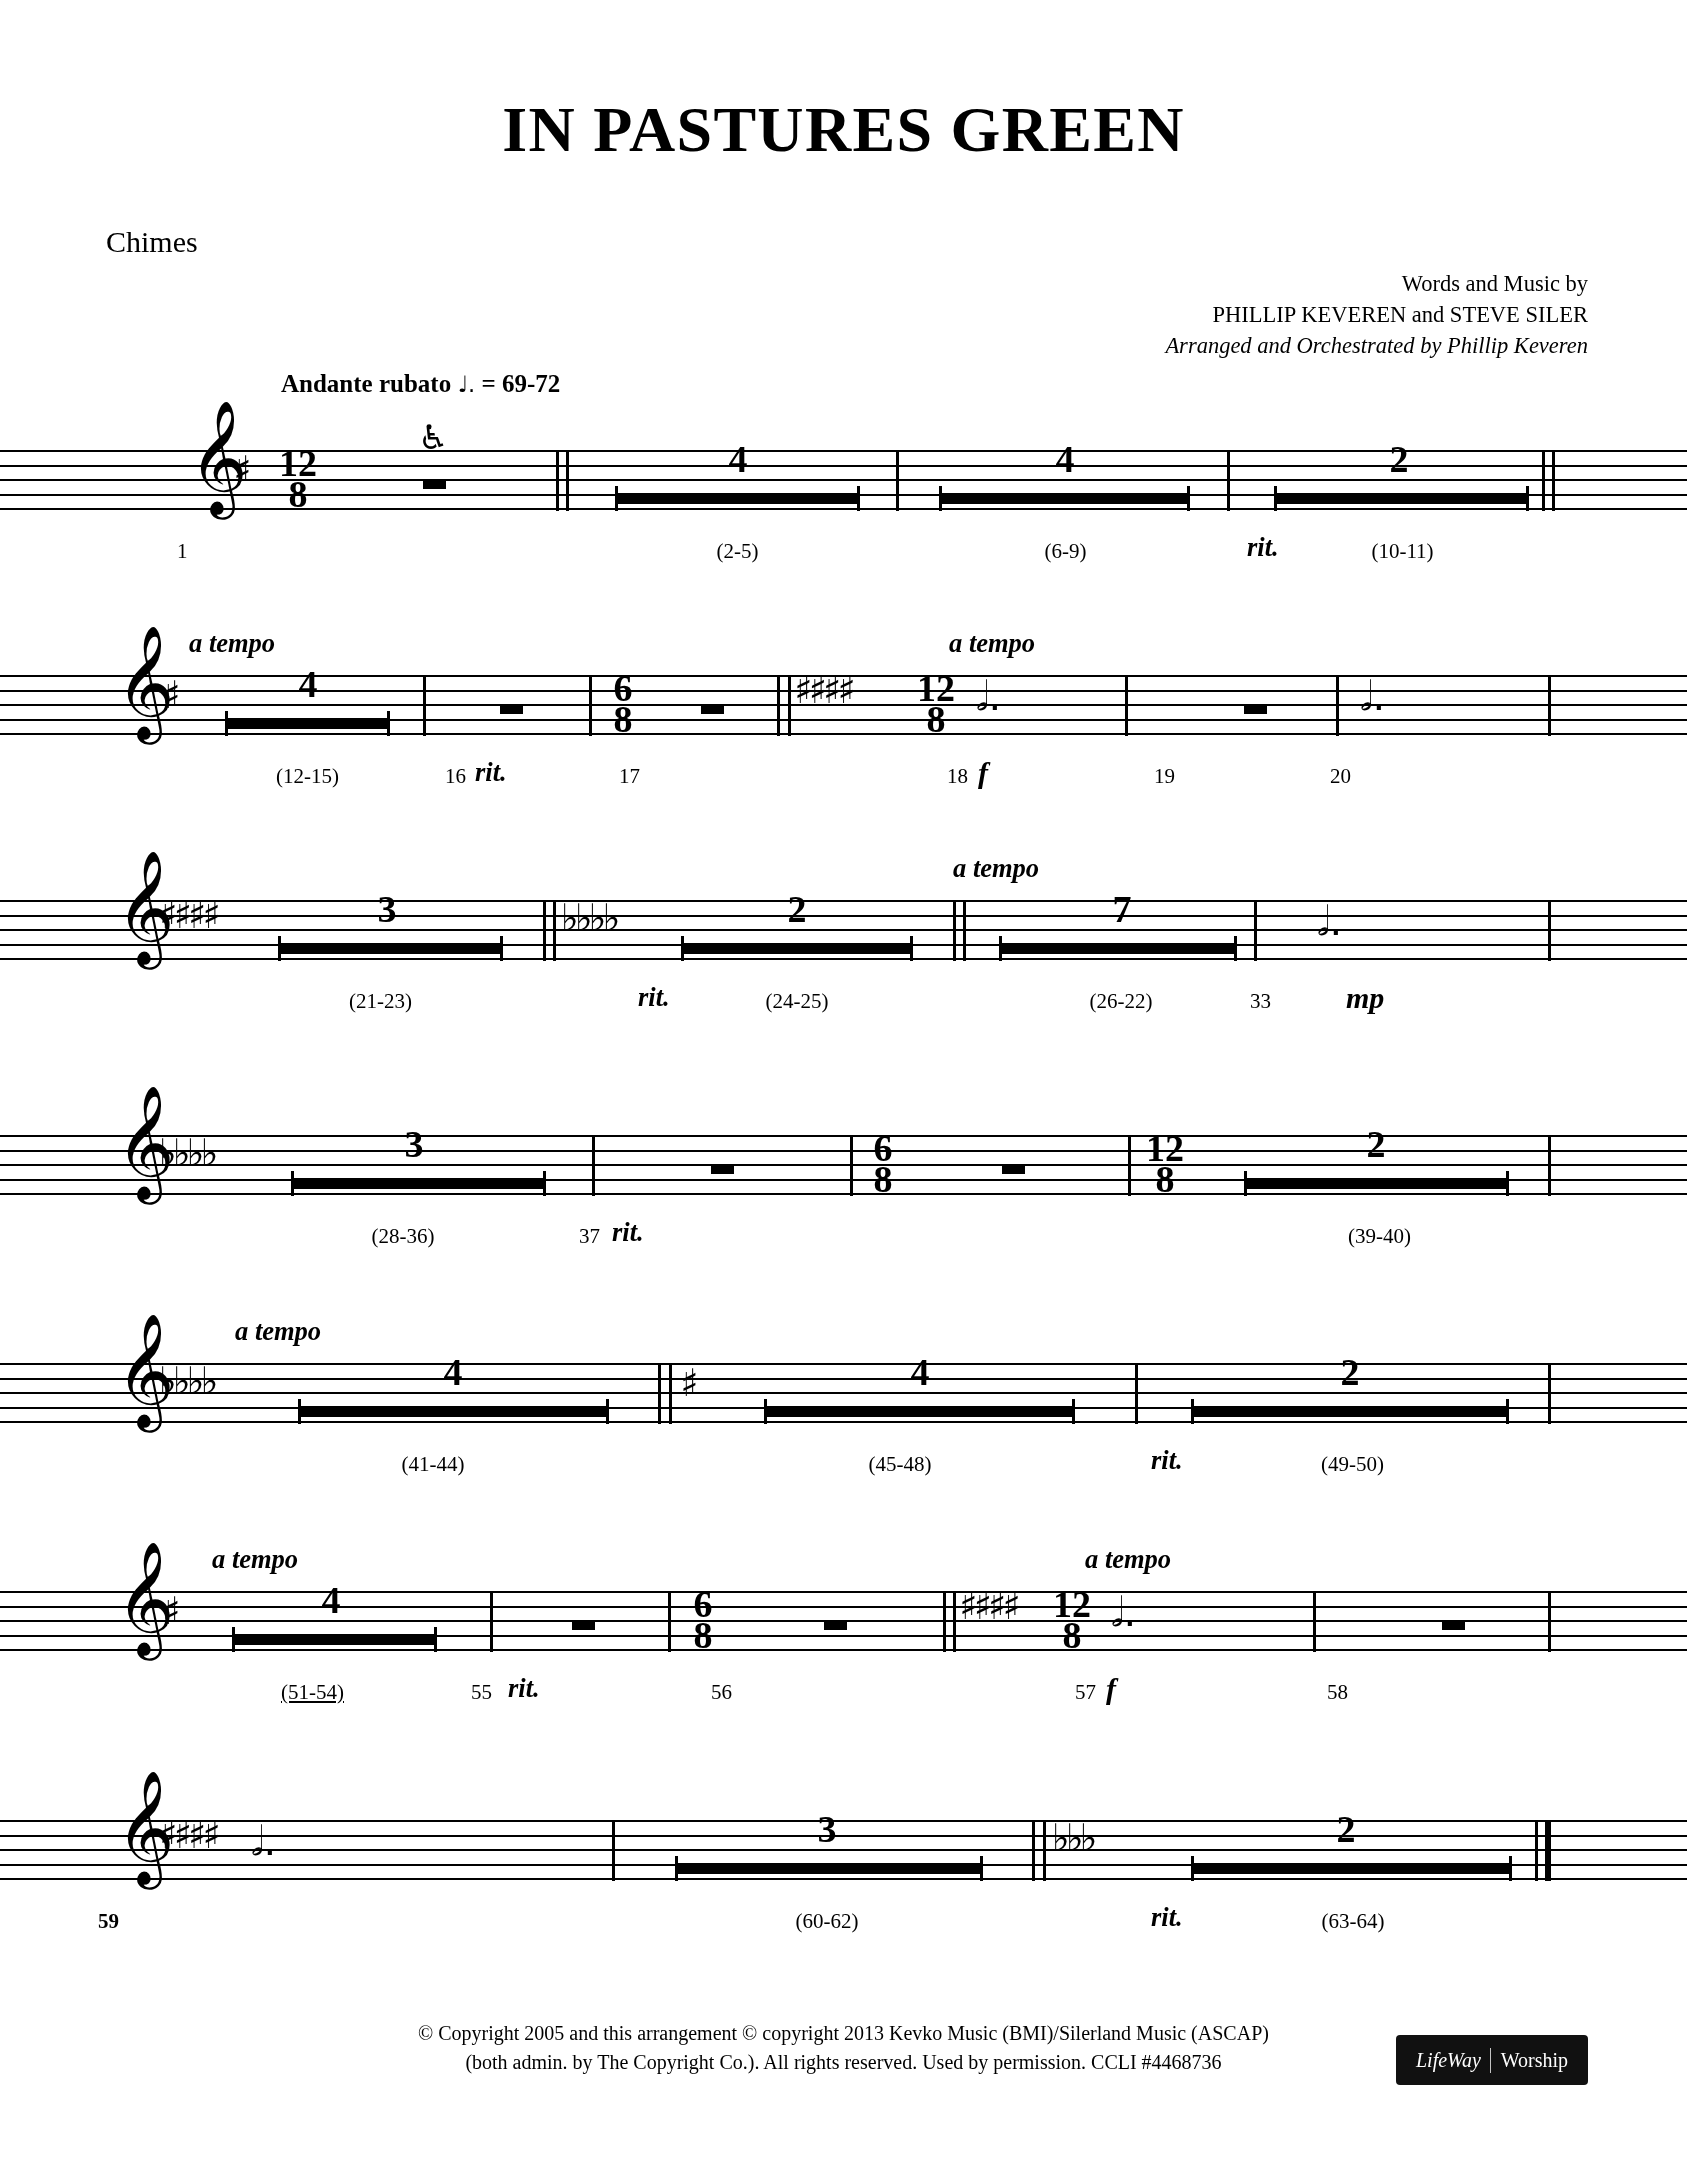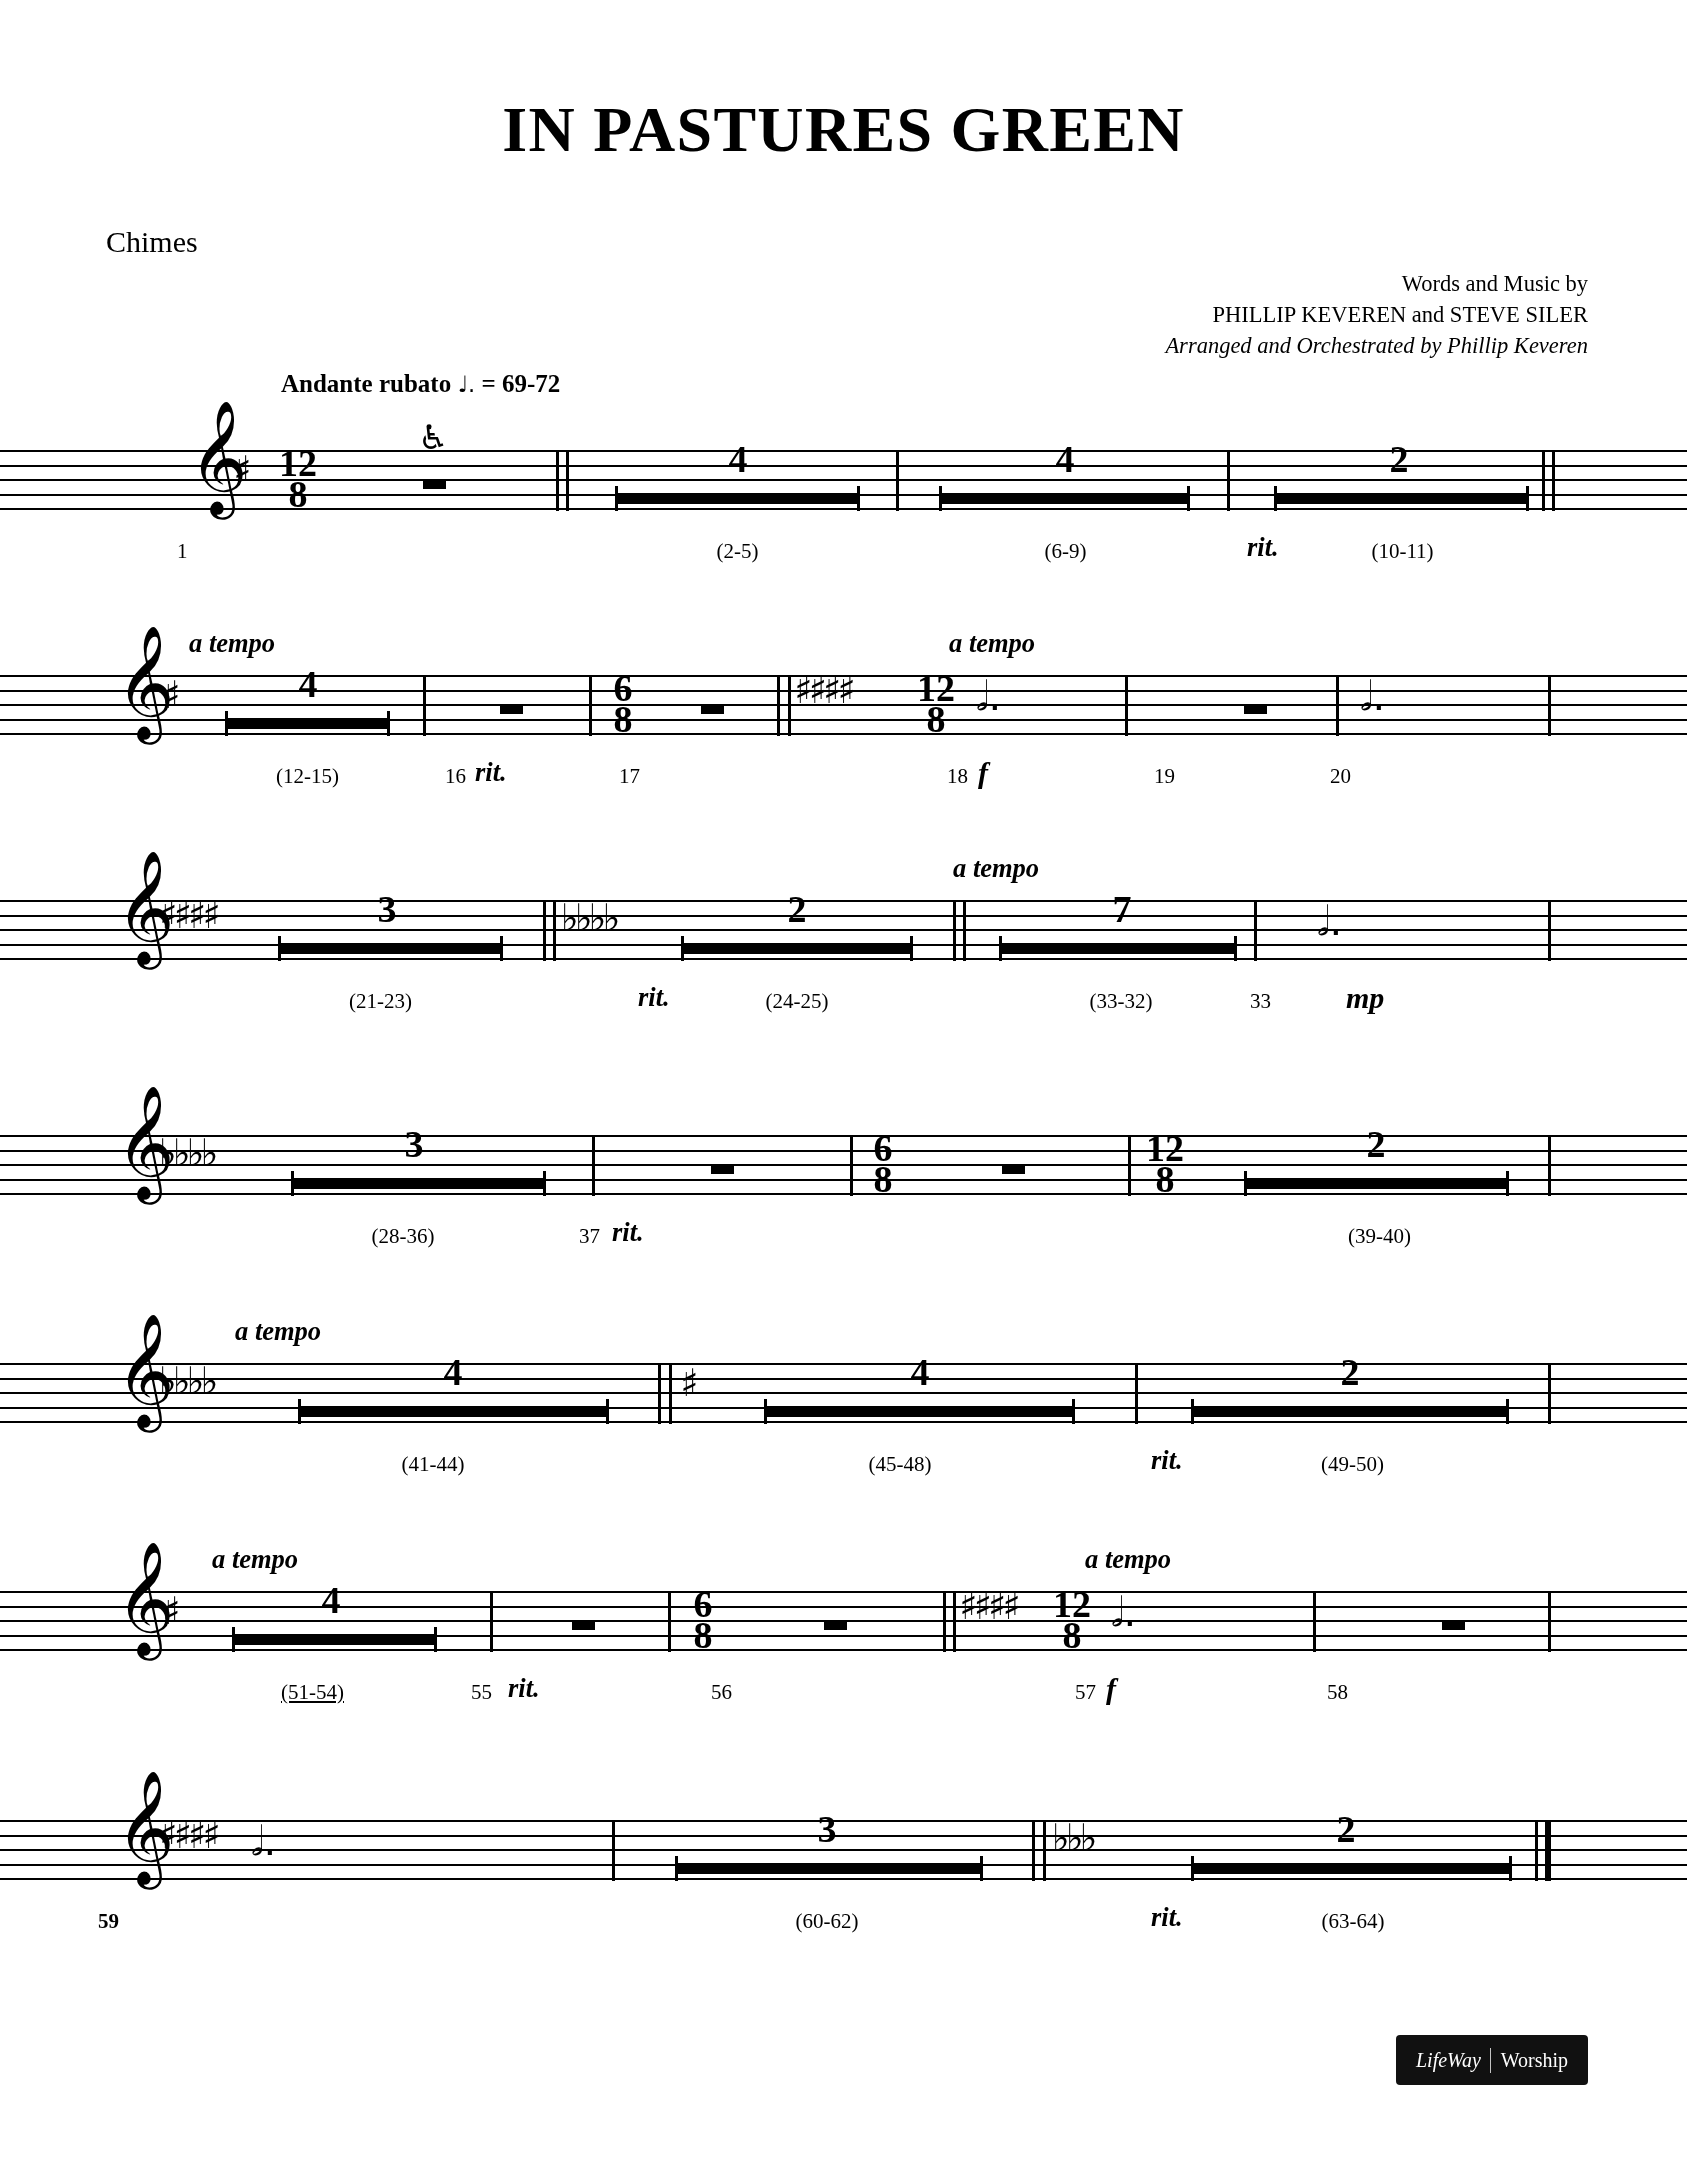--- a/index.html
+++ b/index.html
@@ -369,21 +369,21 @@
 
     <div class="barline" style="left:953px; top:40px; height:61px;"></div>
     <div class="barline" style="left:963px; top:40px; height:61px;"></div>
     <div class="expr" style="left:953px; top:-6.6px;">a tempo</div>
 
     <div class="multirest" style="left:999px; top:83px; width:238px;">
         <span class="cap-l"></span>
         <span class="cap-r"></span>
       </div>
     <div class="mrnum" style="left:1059px; top:26.5px; width:126px;">7</div>
-    <div class="measnum" style="left:1065px; top:129px; width:112px; text-align:center;">(33-32)</div>
+    <div class="measnum" style="left:1065px; top:129px; width:112px; text-align:center;">(26-22)</div>
 
     <div class="barline" style="left:1254px; top:40px; height:61px;"></div>
     <div class="notewhole" style="left:1317px; top:41px;">𝅗𝅥.</div>
     <div class="measnum" style="left:1250px; top:129px;text-align:center;">33</div>
     <div class="dyn" style="left:1310px; top:121px;margin-left:36px;">mp</div>
     <div class="barline" style="left:1548px; top:40px; height:61px;"></div>
   </div>
 
   <div class="system" style="top:1095px;">
     <div class="staff" style="top:40px;">
@@ -553,20 +553,24 @@
         <span class="cap-l"></span>
         <span class="cap-r"></span>
       </div>
     <div class="mrnum" style="left:1283px; top:26.5px; width:126px;">2</div>
     <div class="measnum" style="left:1290px; top:129px; width:126px; text-align:center;">(63-64)</div>
 
     <div class="barline" style="left:1535px; top:40px; height:61px;"></div>
     <div class="barline thick" style="left:1545px; top:40px; height:61px;"></div>
   </div>
 
+  <div class="copyright">
+    <div>© Copyright 2005 and this arrangement © copyright 2013 Kevko Music (BMI)/Silerland Music (ASCAP)</div>
+    <div>(both admin. by The Copyright Co.). All rights reserved. Used by permission. CCLI #4468736</div>
+  </div>
 
   <div class="logo">
     <span class="lw">LifeWay</span>
     <span class="divider"></span>
     <span>Worship</span>
   </div>
 
 </div>
 
 

